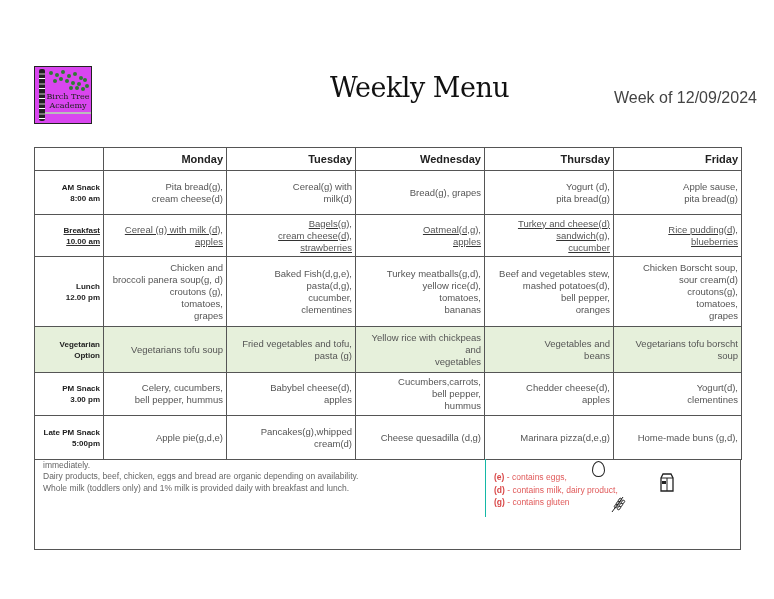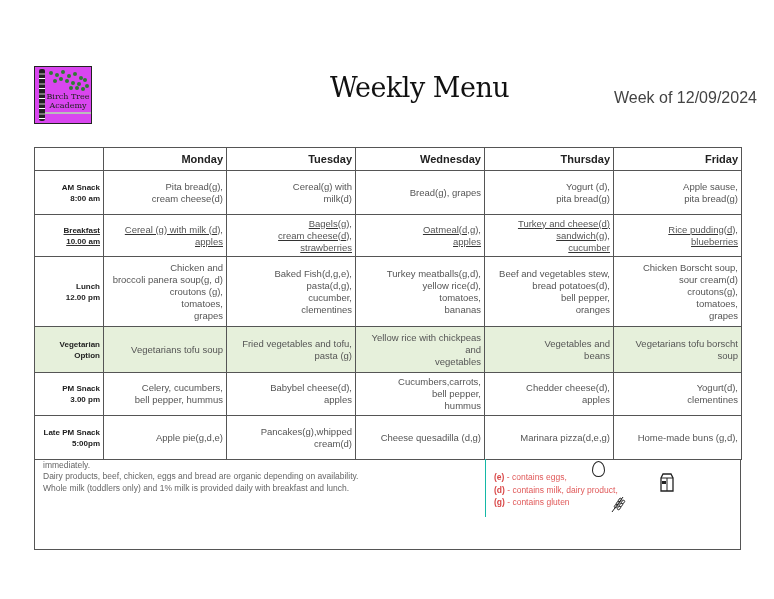--- a/index.html
+++ b/index.html
@@ -156,21 +156,21 @@
           <span class="cell-line">clementines</span>
         </td>
         <td>
           <span class="cell-line">Turkey meatballs(g,d),</span>
           <span class="cell-line">yellow rice(d),</span>
           <span class="cell-line">tomatoes,</span>
           <span class="cell-line">bananas</span>
         </td>
         <td>
           <span class="cell-line">Beef and vegetables stew,</span>
-          <span class="cell-line">bread potatoes(d),</span>
+          <span class="cell-line">mashed potatoes(d),</span>
           <span class="cell-line">bell pepper,</span>
           <span class="cell-line">oranges</span>
         </td>
         <td>
           <span class="cell-line">Chicken Borscht soup,</span>
           <span class="cell-line">sour cream(d)</span>
           <span class="cell-line">croutons(g),</span>
           <span class="cell-line">tomatoes,</span>
           <span class="cell-line">grapes</span>
         </td>

